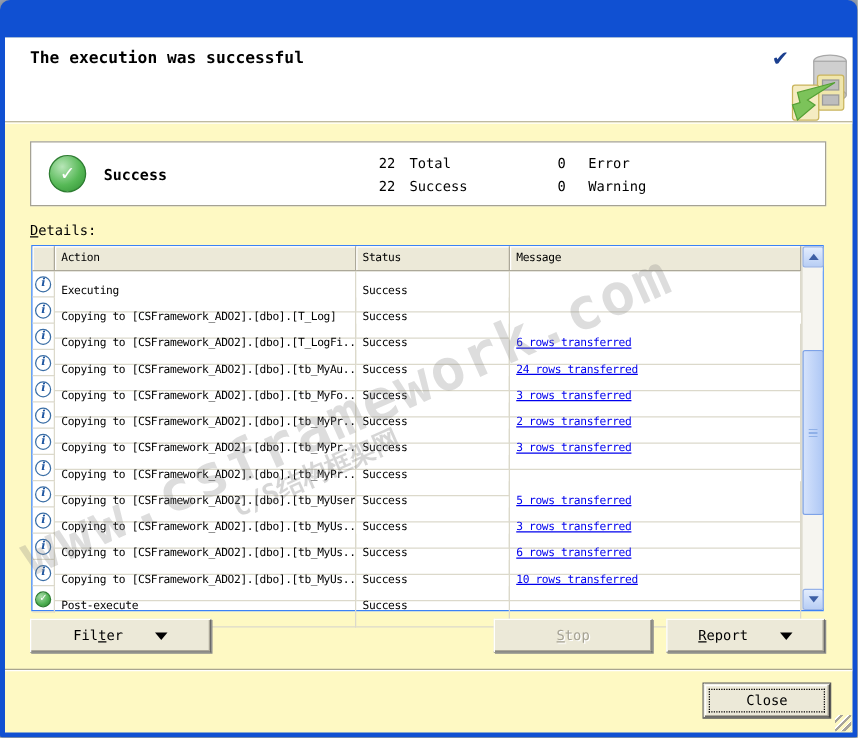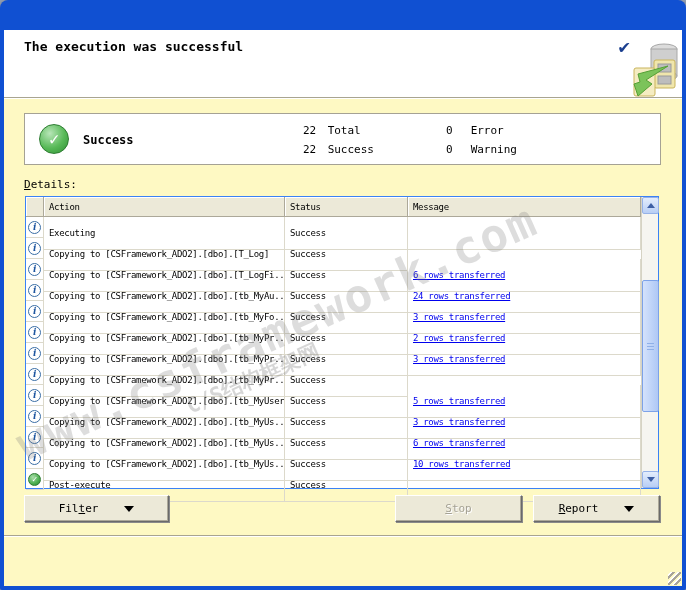--- a/index.html
+++ b/index.html
@@ -309,20 +309,23 @@
         <span>top</span>
     </div>
     <div class="btn btn-report">
       <span class="mn">R</span>
         <span>eport</span>
       <div class="dd-arrow"></div>
     </div>
 
     <div class="etch etch2"></div>
 
+    <div class="btn btn-close">
+        <span>Close</span>
+      </div>
 
     <div class="resize-grip"></div>
 
     <div class="watermark">
       <div class="wm1">www.csframework.com</div>
       <div class="wm2">C/S结构框架网</div>
     </div>
 
   </div>
 </div>

